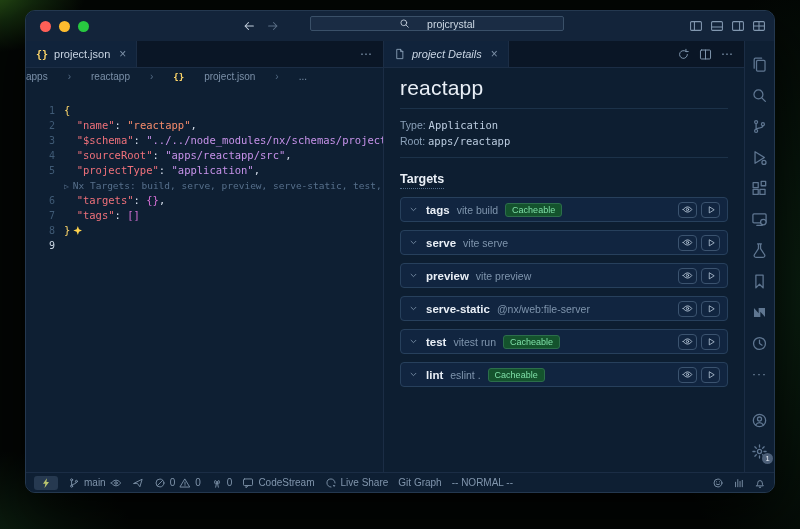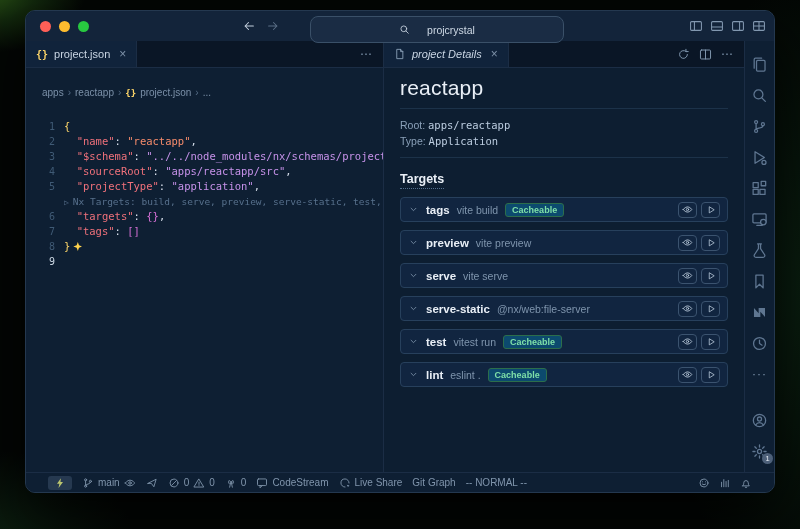--- a/index.html
+++ b/index.html
@@ -21,22 +21,22 @@
     color:#d6deeb;
   }
   
   .titlebar{ height:30px; flex:0 0 30px; background:#13243a; position:relative; display:flex; align-items:center; }
   .lights{ display:flex; gap:8px; margin-left:14px; }
   .light{ width:11px; height:11px; border-radius:50%; }
   .nav{ position:absolute; left:216px; top:0; height:30px; display:flex; align-items:center; gap:10px; }
   .nav .icon{ color:#c3cfdd; }
   .nav .icon.dim{ color:#5b6f86; }
   .searchbox{
-    position:absolute; left:284px; top:5px; width:254px; height:27px;
-    background:#1a2c44; border:1px solid #3a5068; border-radius:8px;
+    position:absolute; left:284px; top:5px; width:254px; height:15px;
+    background:#1a2c44; border:1px solid #3a5068; border-radius:2px;
     display:flex; align-items:center; justify-content:center; gap:17px;
     font-size:10.5px; color:#cdd8e4;
   }
   .winlayout{ position:absolute; right:8px; top:0; height:30px; display:flex; align-items:center; gap:7px; color:#8298b0; }
   
   .middle{ flex:1; display:flex; min-height:0; }
   .left-group{ width:358px; flex:0 0 358px; display:flex; flex-direction:column; border-right:1px solid #1b2d45; min-width:0; }
   .right-group{ flex:1; display:flex; flex-direction:column; min-width:0; }
   .activitybar{ width:30px; flex:0 0 30px; border-left:1px solid #1b2d45; background:#0e1f33;
     display:flex; flex-direction:column; align-items:center; padding:14px 0 12px; gap:13px; color:#5f7691; }
@@ -49,22 +49,22 @@
   .tabbar{ height:27px; flex:0 0 27px; background:#0a1626; border-bottom:1px solid #1b2d45; display:flex; align-items:stretch; }
   .tab{ display:flex; align-items:center; gap:6px; padding:0 10px; font-size:11px; color:#c9d5e3;
     background:#10233b; border-right:1px solid #1b2d45; }
   .tab .braces{ color:#ffd76a; font-weight:bold; font-size:10px; font-family:"DejaVu Sans Mono", monospace; }
   .tab .close{ color:#7e92a9; font-size:12px; margin-left:3px; }
   .tab.preview .tlabel{ font-style:italic; }
   .tab .ficon{ color:#8aa0b8; }
   .tabbar .actions{ margin-left:auto; display:flex; align-items:center; gap:9px; padding-right:10px; color:#8298b0; }
   .dots{ font-size:12px; letter-spacing:1px; color:#8298b0; }
   
-  .breadcrumb{ height:17px; flex:0 0 17px; background:#0e1f33; display:flex; align-items:center; gap:4px;
-    padding-left:16px; font-size:10px; color:#7b90a8;margin-top:16px; }
+  .breadcrumb{ height:17px; flex:0 0 17px; background:#0e1f33; display:flex; align-items:center; gap:20px;
+    font-size:10px; color:#7b90a8; }
   .breadcrumb .sep{ color:#546b85; }
   .breadcrumb .bjson{ color:#ffd76a; font-family:"DejaVu Sans Mono", monospace; font-size:9px; font-weight:bold; }
   
   .editor{ flex:1; background:#0e1f33; padding-top:3px; overflow:hidden;
     font-family:"DejaVu Sans Mono", monospace; font-size:10.5px; }
   .crow{ display:flex; height:15px; line-height:15px; white-space:pre; }
   .gutter{ width:38px; flex:0 0 38px; text-align:right; padding-right:9px; color:#3f5a75; font-size:10px; }
   .gutter.cur{ color:#cdd9e5; }
   .codetxt{ overflow:hidden; }
   .meta-line{ color:#57708c; font-size:9.5px; }
@@ -83,27 +83,27 @@
   .meta{ font-size:10.5px; line-height:16px; }
   .meta .mlabel{ color:#8aa0b8; }
   .meta .mval{ color:#bccde0; font-family:"DejaVu Sans Mono", monospace; }
   .theading{ display:inline-block; margin-top:6px; font-size:12.5px; font-weight:bold; color:#e9eff6;
     border-bottom:1px dotted #54708e; padding-bottom:2px; }
   .tcard{ margin-top:8px; height:25px; display:flex; align-items:center; gap:7px; padding:0 7px;
     border:1px solid #27405c; border-radius:4px; background:#112540; }
   .tcard .chev{ color:#7f95ad; display:flex; }
   .tname{ font-size:11.5px; font-weight:bold; color:#e9eff6; }
   .tcmd{ font-size:10.5px; color:#7f95ad; }
-  .badge{ font-size:9px; color:#7fe0a8; background:#0c4a6e; border:1px solid #2c6e4b; border-radius:3px; padding:1px 6px; font-weight:bold; }
+  .badge{ font-size:9px; color:#7fe0a8; background:#14532d; border:1px solid #2c6e4b; border-radius:3px; padding:1px 6px; font-weight:normal; }
   .tbtns{ margin-left:auto; display:flex; gap:4px; }
   .ibtn{ width:19px; height:16px; display:flex; align-items:center; justify-content:center;
     border:1px solid #3b536f; border-radius:4px; color:#c2d2e2; background:transparent; }
   
   .statusbar{ height:20px; flex:0 0 20px; background:#0e1f33; border-top:1px solid #1b2d45;
-    display:flex; align-items:center; gap:10px; padding:0 22px; font-size:10px; color:#8095ac; }
+    display:flex; align-items:center; gap:10px; padding:0 8px; font-size:10px; color:#8095ac; }
   .sitem{ display:flex; align-items:center; gap:4px; white-space:nowrap; }
   .sitem.boxed{ background:#263950; border-radius:3px; padding:0 6px; height:14px; color:#bcc66f; }
   .sright{ margin-left:auto; display:flex; align-items:center; gap:9px; }
   .icon{ display:inline-flex; align-items:center; justify-content:center; }
   svg{ display:block; }
 </style>
 </head>
 <body>
 
 <div class="window">
@@ -228,26 +228,26 @@
             </span>
           <span class="dots">⋯</span>
         </div>
       </div>
       <div class="details">
         <div class="dhead">
           <div class="dtitle">reactapp</div>
         </div>
         <hr class="dsep">
         <div class="meta">
+          <span class="mlabel">Type:</span>
+          <span class="mval">Application</span>
+        </div>
+        <div class="meta">
           <span class="mlabel">Root:</span>
           <span class="mval">apps/reactapp</span>
-        </div>
-        <div class="meta">
-          <span class="mlabel">Type:</span>
-          <span class="mval">Application</span>
         </div>
         <hr class="dsep">
         <div>
           <span class="theading">Targets</span>
         </div>
         <div id="targets">
             <div class="tcard">
               <span class="chev icon">
                 <svg viewBox="0 0 16 16" width="11" height="11" fill="none" stroke="currentColor" stroke-width="1.2" stroke-linecap="round" stroke-linejoin="round">
                   <path d="m4.5 6.2 3.5 3.5 3.5-3.5"></path>
@@ -269,44 +269,44 @@
                   </svg>
                 </button>
               </span>
             </div>
             <div class="tcard">
               <span class="chev icon">
                 <svg viewBox="0 0 16 16" width="11" height="11" fill="none" stroke="currentColor" stroke-width="1.2" stroke-linecap="round" stroke-linejoin="round">
                   <path d="m4.5 6.2 3.5 3.5 3.5-3.5"></path>
                 </svg>
               </span>
-              <span class="tname">preview</span>
-              <span class="tcmd">vite preview</span>
+              <span class="tname">serve</span>
+              <span class="tcmd">vite serve</span>
               <span class="tbtns">
                 <button class="ibtn">
                   <svg viewBox="0 0 16 16" width="11" height="11" fill="none" stroke="currentColor" stroke-width="1.2" stroke-linecap="round" stroke-linejoin="round">
                     <path d="M1.8 8s2.4-3.8 6.2-3.8S14.2 8 14.2 8 11.8 11.8 8 11.8 1.8 8 1.8 8z"></path>
                     <circle cx="8" cy="8" r="1.7"></circle>
                   </svg>
                 </button>
                 <button class="ibtn">
                   <svg viewBox="0 0 16 16" width="10" height="10" fill="none" stroke="currentColor" stroke-width="1.2" stroke-linecap="round" stroke-linejoin="round">
                     <path d="M5.2 3.4v9.2L12.6 8z"></path>
                   </svg>
                 </button>
               </span>
             </div>
             <div class="tcard">
               <span class="chev icon">
                 <svg viewBox="0 0 16 16" width="11" height="11" fill="none" stroke="currentColor" stroke-width="1.2" stroke-linecap="round" stroke-linejoin="round">
                   <path d="m4.5 6.2 3.5 3.5 3.5-3.5"></path>
                 </svg>
               </span>
-              <span class="tname">serve</span>
-              <span class="tcmd">vite serve</span>
+              <span class="tname">preview</span>
+              <span class="tcmd">vite preview</span>
               <span class="tbtns">
                 <button class="ibtn">
                   <svg viewBox="0 0 16 16" width="11" height="11" fill="none" stroke="currentColor" stroke-width="1.2" stroke-linecap="round" stroke-linejoin="round">
                     <path d="M1.8 8s2.4-3.8 6.2-3.8S14.2 8 14.2 8 11.8 11.8 8 11.8 1.8 8 1.8 8z"></path>
                     <circle cx="8" cy="8" r="1.7"></circle>
                   </svg>
                 </button>
                 <button class="ibtn">
                   <svg viewBox="0 0 16 16" width="10" height="10" fill="none" stroke="currentColor" stroke-width="1.2" stroke-linecap="round" stroke-linejoin="round">
                     <path d="M5.2 3.4v9.2L12.6 8z"></path>

